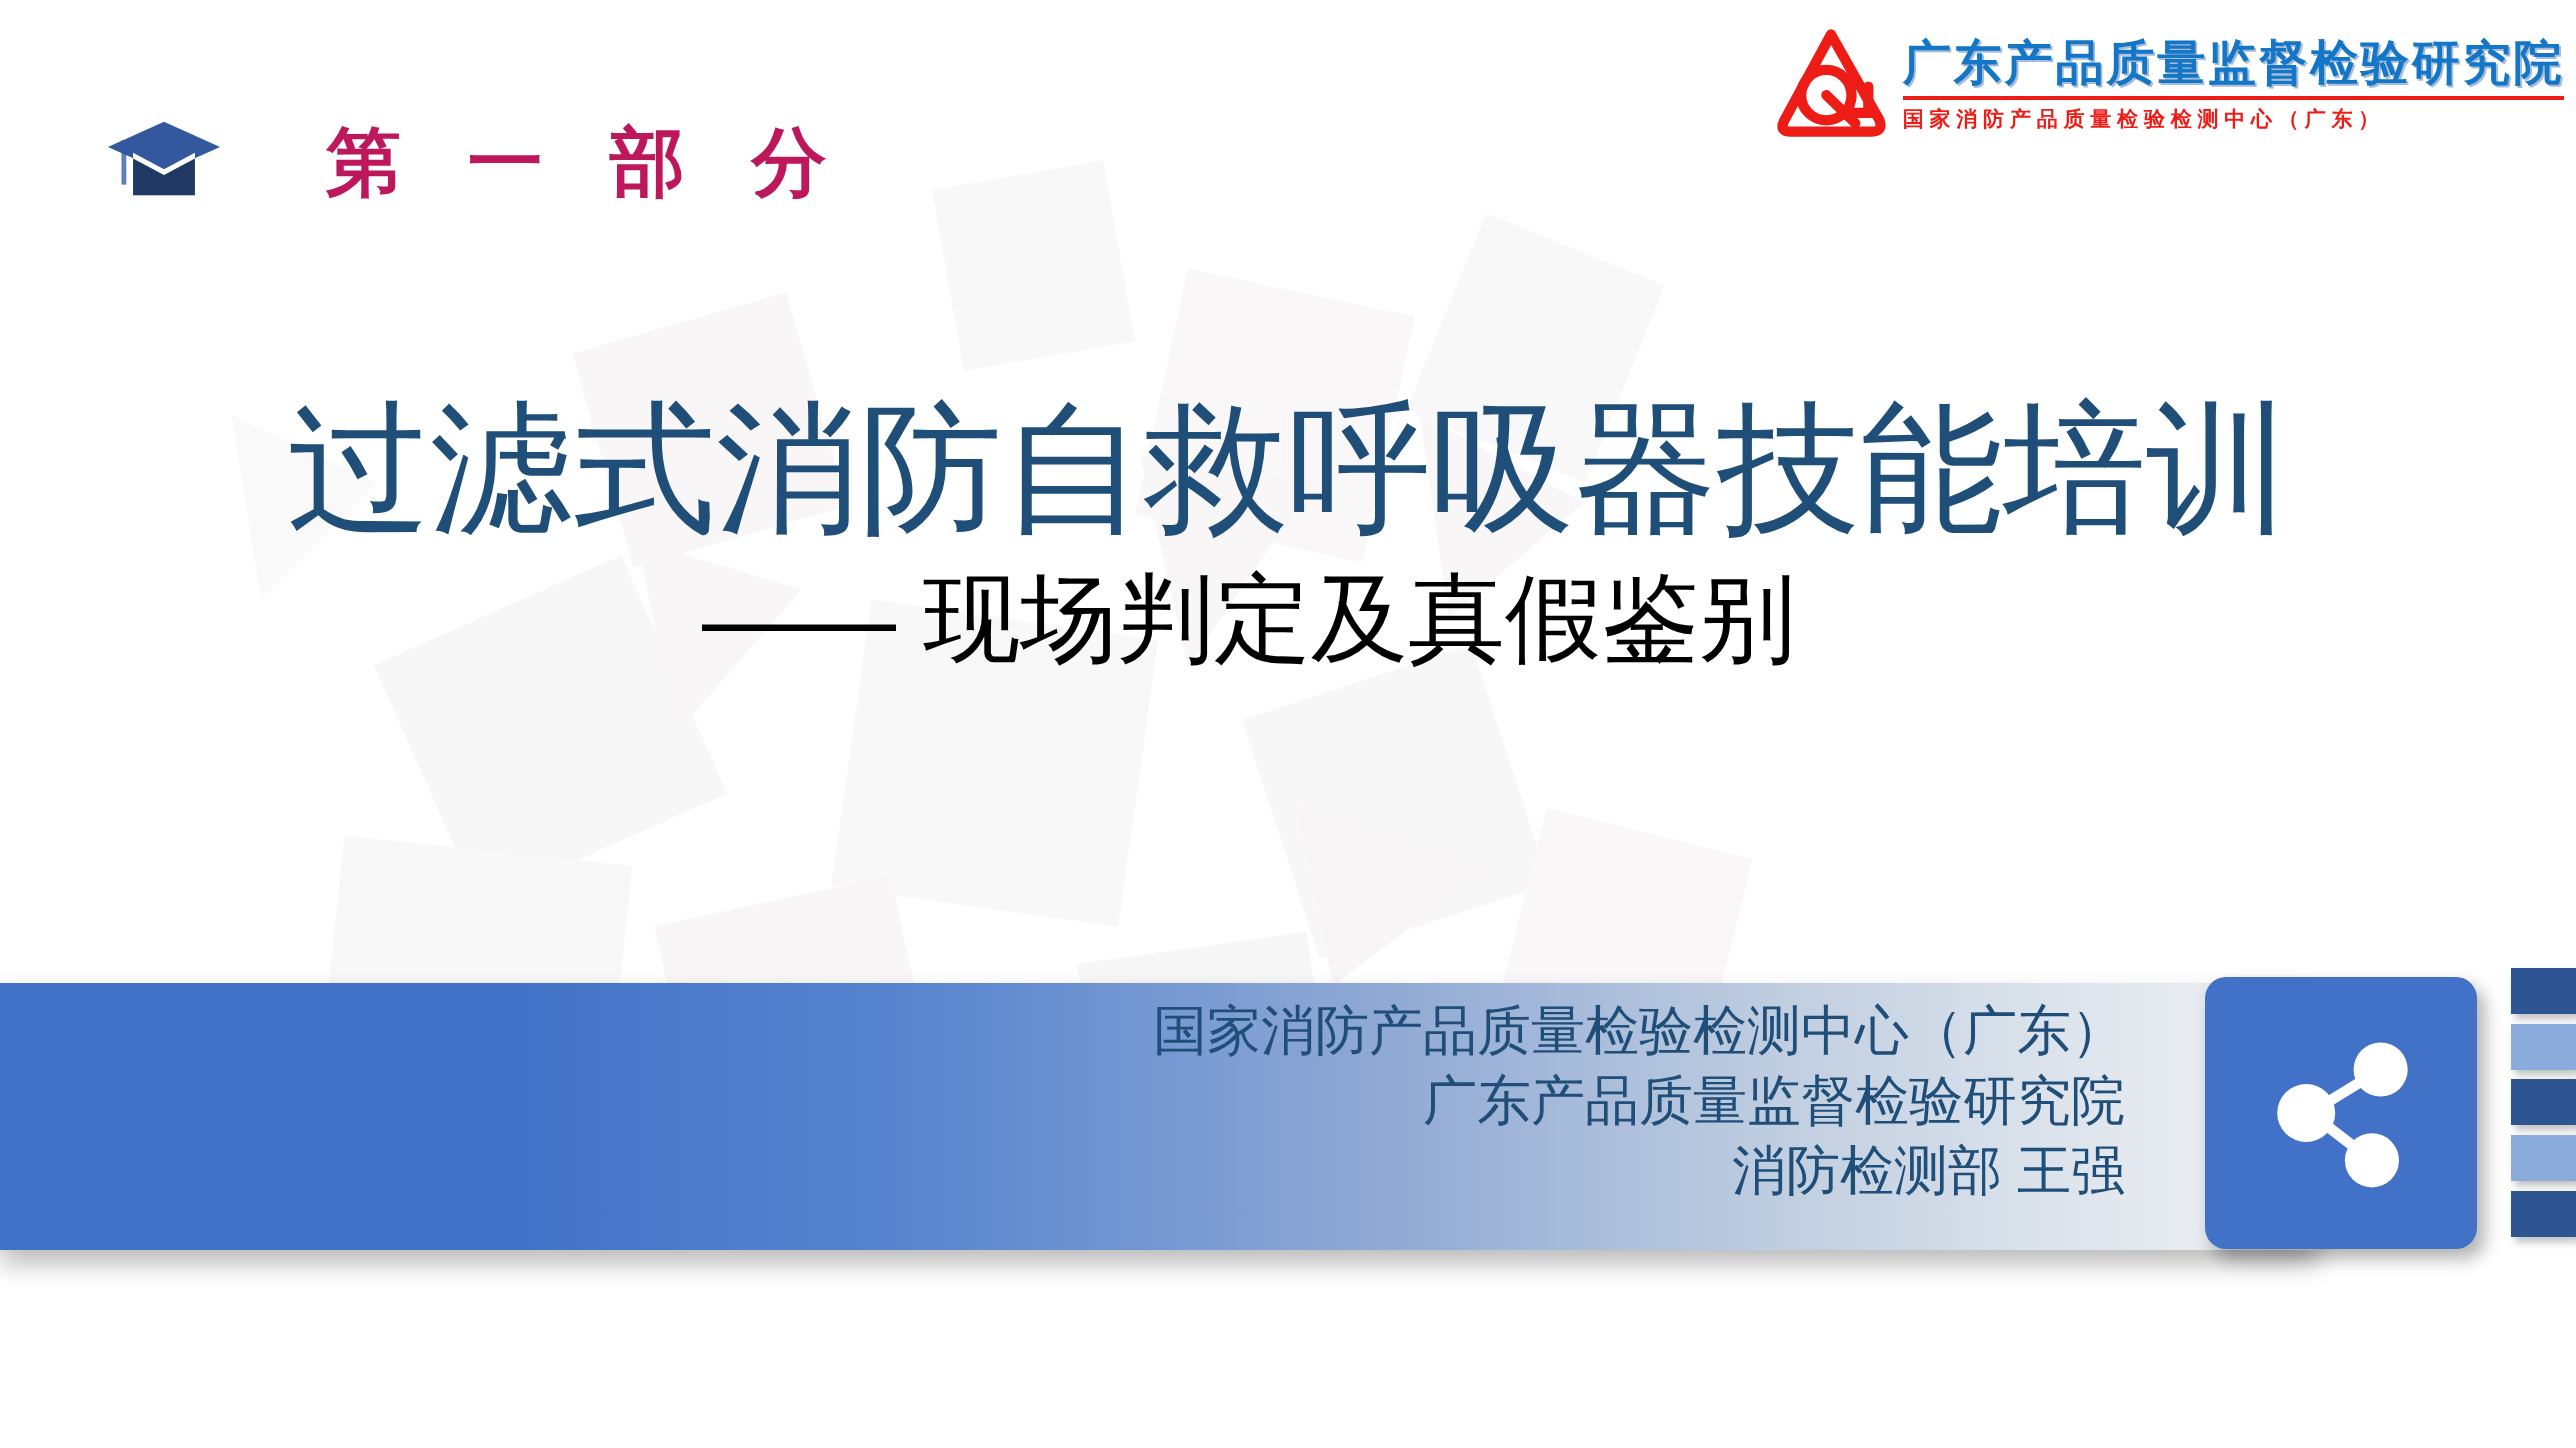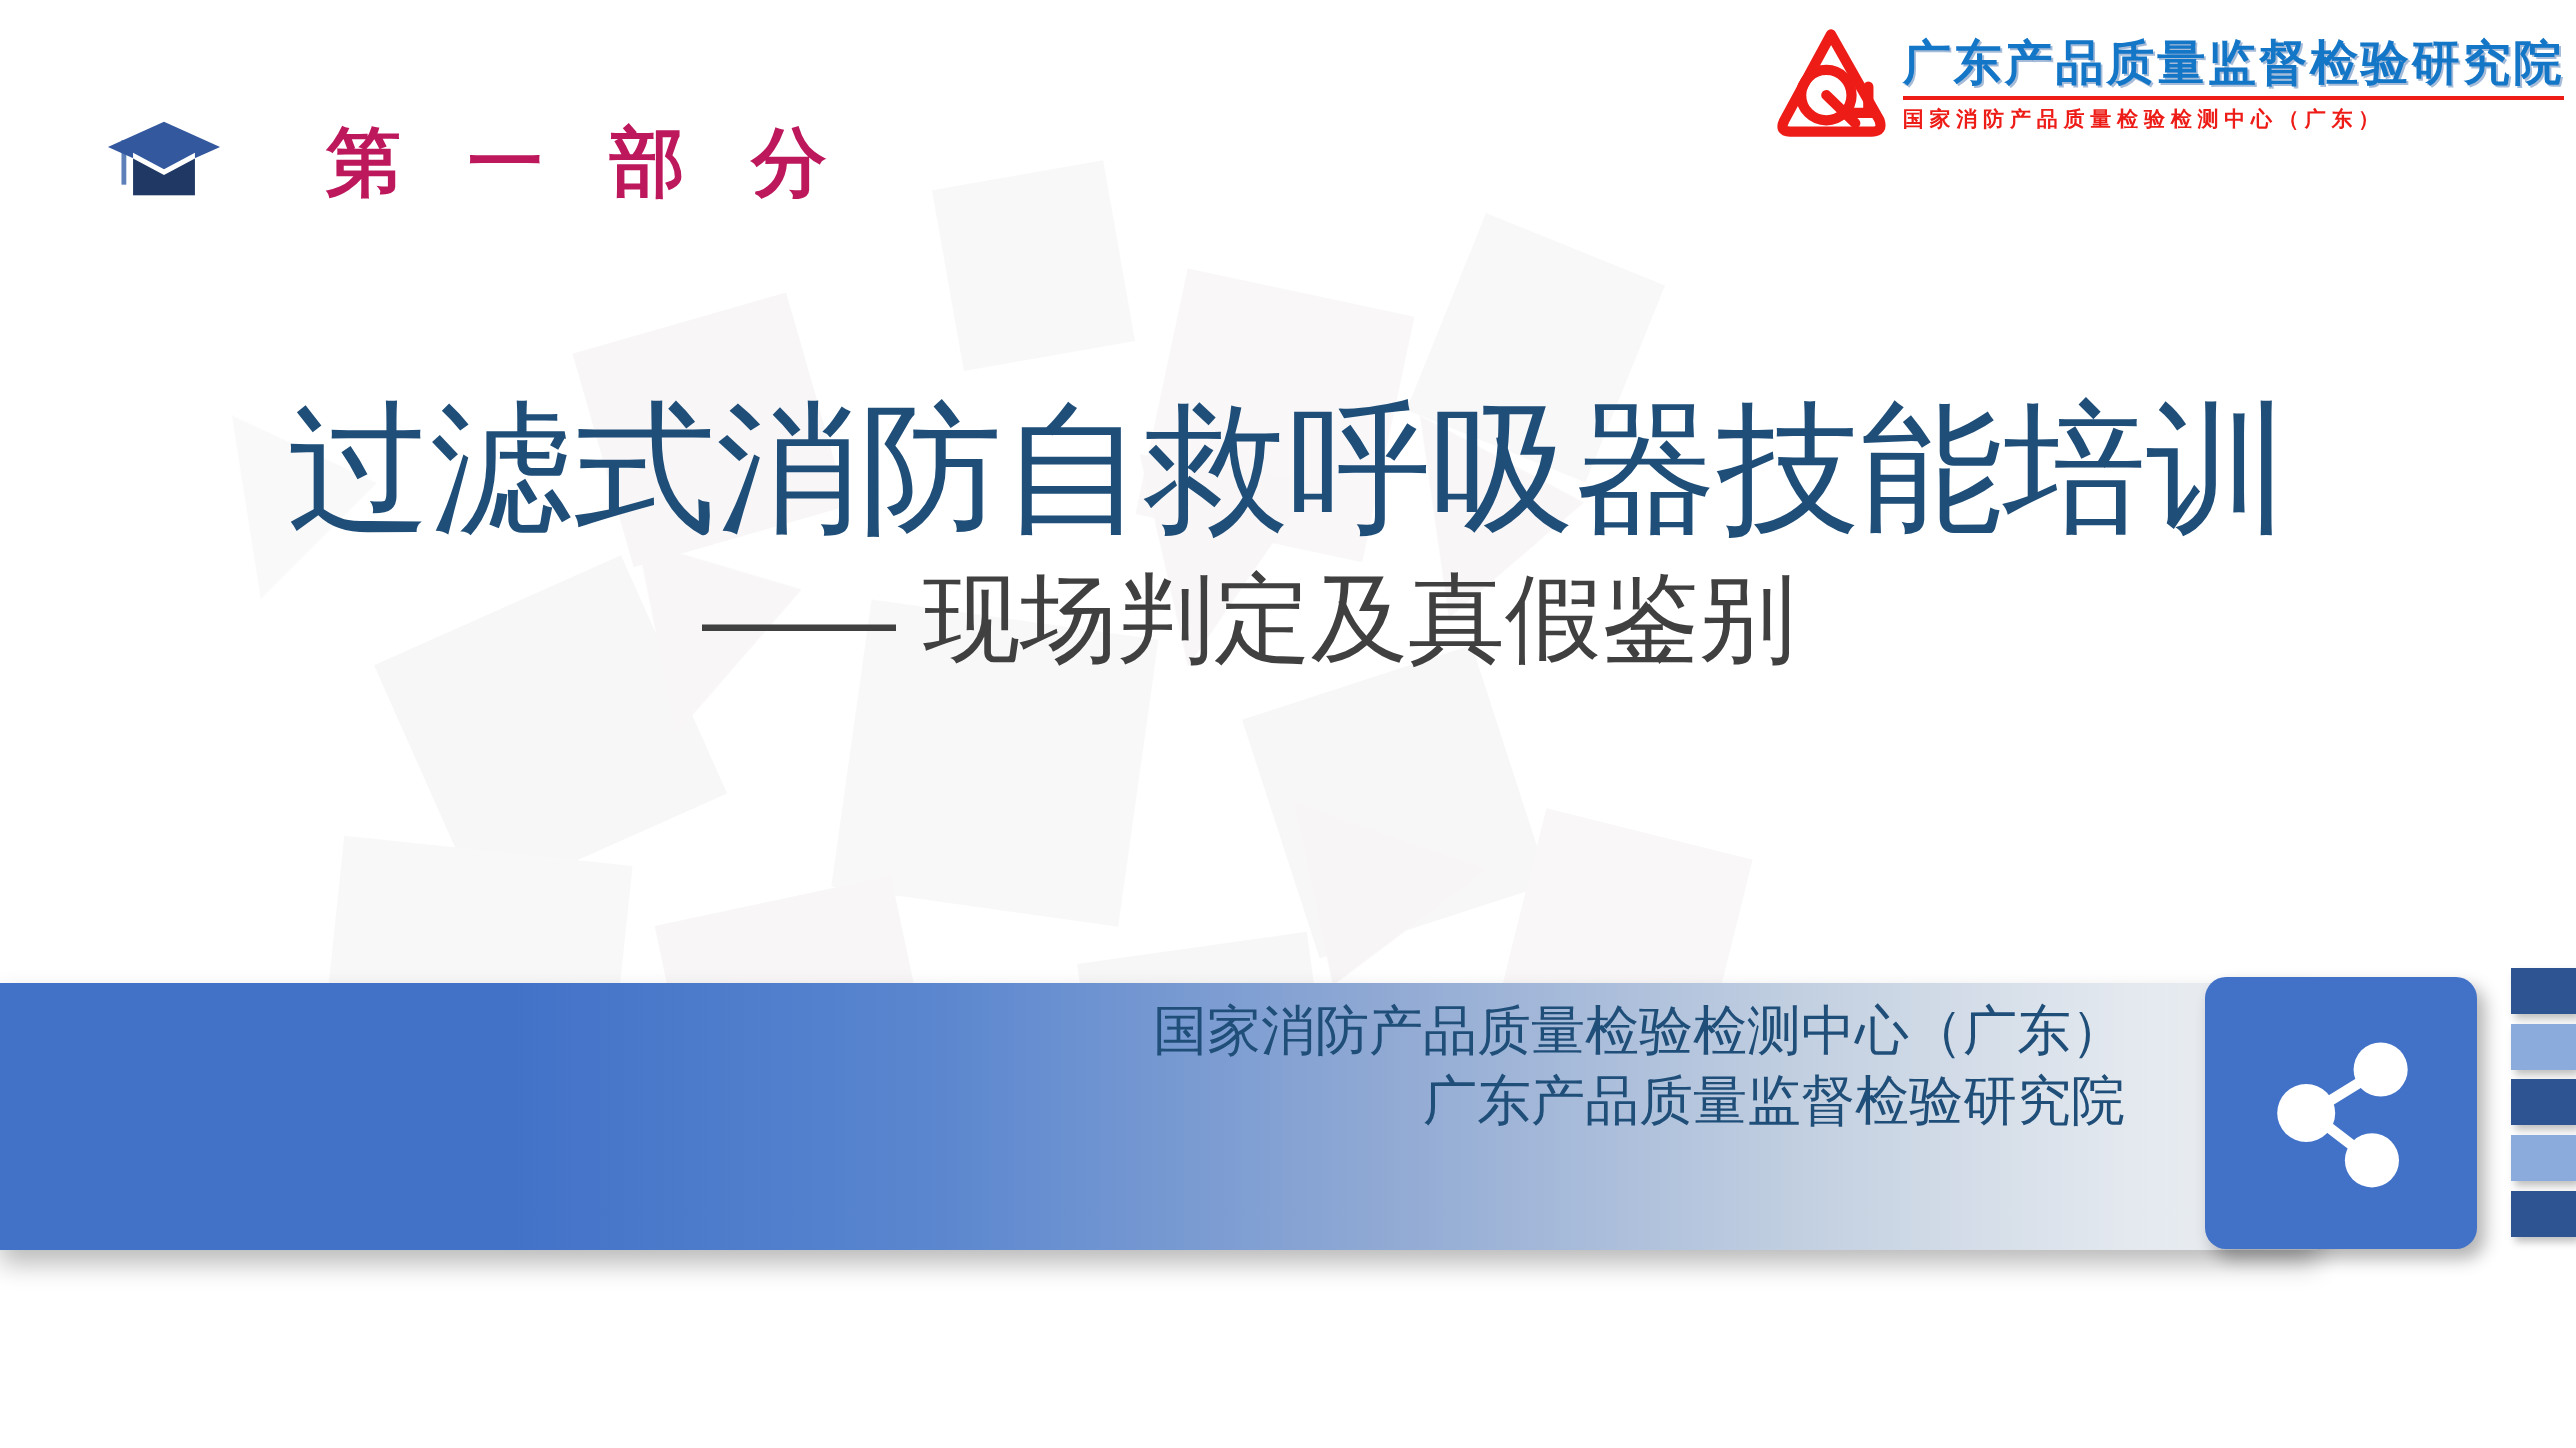--- a/index.html
+++ b/index.html
@@ -117,21 +117,21 @@
     color: #1F4E79;
     line-height: 162px;
     letter-spacing: 0px;
     white-space: nowrap;
   }
   .subtitle {
     margin-top: 11.6px;
     padding-right: 78px;
     font-size: 97px;
     font-weight: 500;
-    color: #404040;
+    color: #000000;
     line-height: 114px;
     white-space: nowrap;
   }
 
   
   .footer-bar {
     position: absolute;
     left: 0;
     top: 983px;
     width: 2318px;
@@ -249,20 +249,21 @@
   <div class="title-block">
     <div class="main-title">过滤式消防自救呼吸器技能培训</div>
     <div class="subtitle">—— 现场判定及真假鉴别</div>
   </div>
 
   <div class="footer-bar"></div>
 
   <div class="footer-text">
     <div class="footer-line">国家消防产品质量检验检测中心（广东）</div>
     <div class="footer-line">广东产品质量监督检验研究院</div>
+    <div class="footer-line">消防检测部  王强</div>
   </div>
 
   <div class="share-tile">
     <svg width="174" height="174" viewBox="0 0 180 180">
       <line x1="58" y1="90" x2="126" y2="48" stroke="#FFFFFF" stroke-width="11" stroke-linecap="round"></line>
       <line x1="58" y1="90" x2="118" y2="136" stroke="#FFFFFF" stroke-width="11" stroke-linecap="round"></line>
       <circle cx="54" cy="90" r="30" fill="#FFFFFF"></circle>
       <circle cx="131" cy="45" r="28" fill="#FFFFFF"></circle>
       <circle cx="122" cy="139" r="28" fill="#FFFFFF"></circle>
     </svg>

